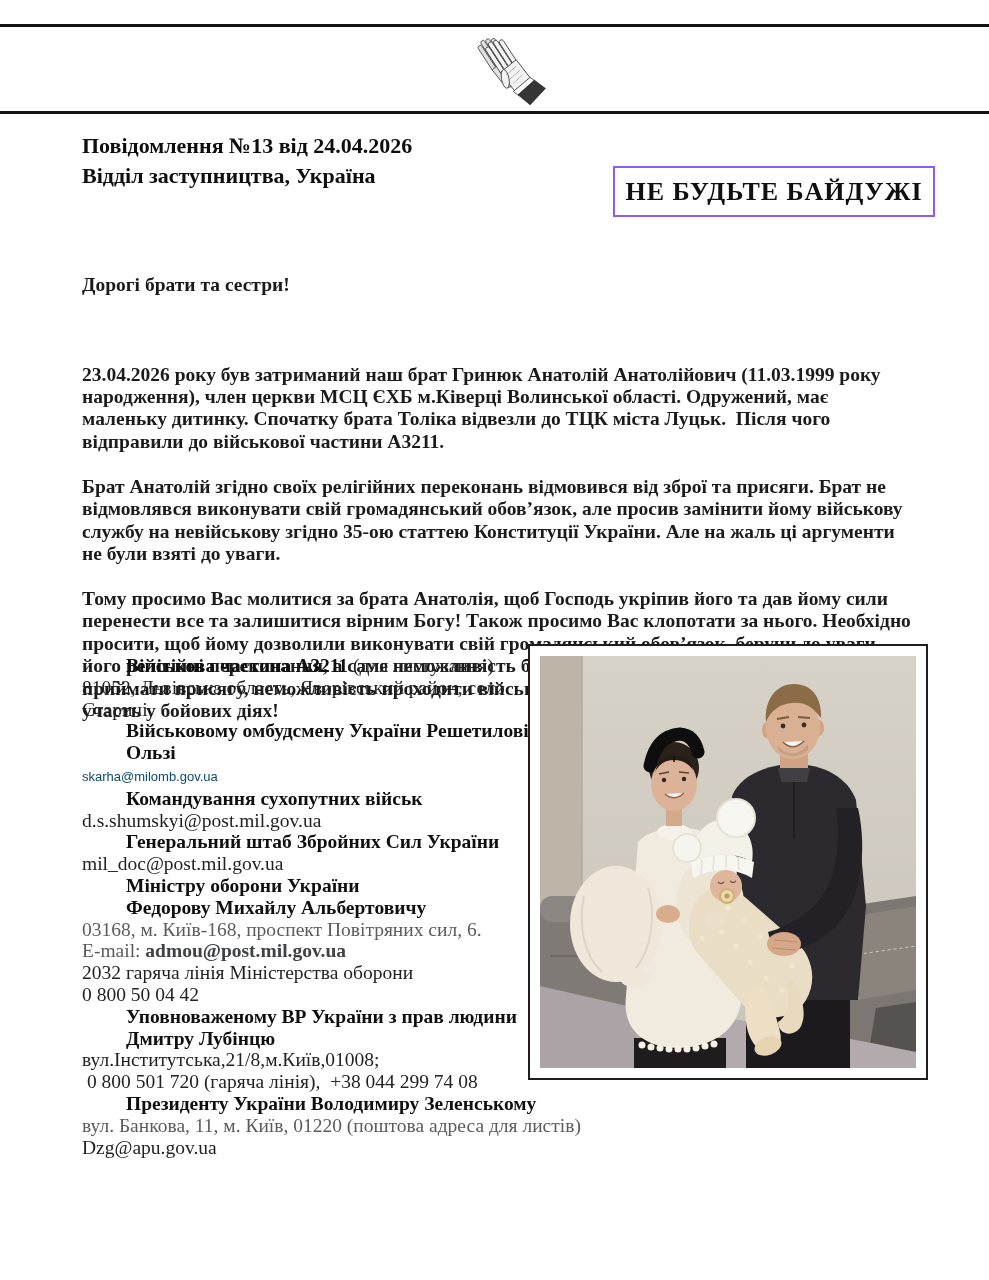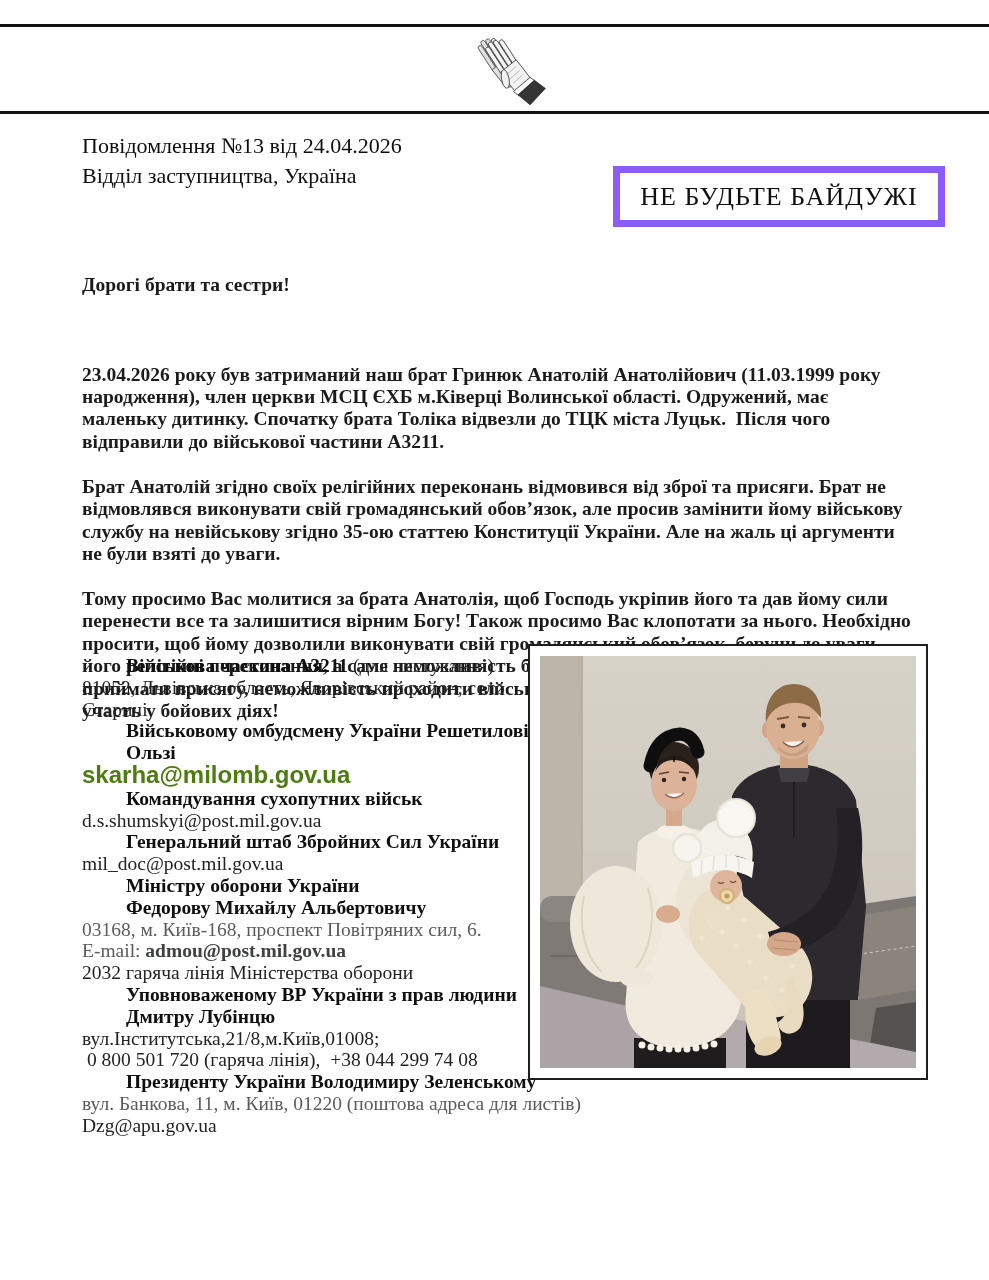--- a/index.html
+++ b/index.html
@@ -2,31 +2,31 @@
 <html><head>
 <meta charset="utf-8">
 <style>
   html,body{margin:0;padding:0;background:#ffffff;}
   .page{position:relative;width:989px;height:1280px;background:#ffffff;overflow:hidden;
         font-family:"Liberation Serif",serif;color:#171717;}
   .rule{position:absolute;left:0;width:989px;height:3px;background:#121212;}
   .rule-top{top:24px;}
   .rule-bottom{top:111px;}
   .hands{position:absolute;left:472px;top:27px;width:78px;height:84px;}
-  .title-block{position:absolute;left:82px;top:131px;font-weight:normal;font-size:22px;line-height:30px;color:#0e0e0e;}
-  .banner{position:absolute;left:613px;top:166px;width:318px;height:47px;border:7px solid #8b5cf6;
+  .title-block{position:absolute;left:82px;top:131px;font-weight:bold;font-size:22px;line-height:30px;color:#0e0e0e;}
+  .banner{position:absolute;left:613px;top:166px;width:318px;height:47px;border:2px solid #8b5cf6;
           display:flex;align-items:center;justify-content:center;
-          font-weight:normal;font-size:26px;letter-spacing:1px;color:#101010;background:#fff;}
+          font-weight:bold;font-size:26px;letter-spacing:1px;color:#101010;background:#fff;}
   .bodytext{position:absolute;left:82px;top:229px;width:831px;font-size:19.5px;line-height:22.4px;
             white-space:pre-wrap;color:#1b1b1b;font-weight:bold;}
   .para{margin:0 0 22.6px 0;}
   .contacts{position:absolute;left:82px;top:655px;width:472px;font-size:19.5px;line-height:21.8px;color:#222;}
   .contact-line{white-space:pre;}
   .contact-line .b{font-weight:bold;color:#0f0f0f;margin-left:44px;}
-  .contact-line .sans{font-family:"Liberation Sans",sans-serif;font-size:24px;color:#4d7c0f;font-weight:bold;}
+  .contact-line .sans{font-family:"Liberation Sans",sans-serif;font-size:13px;color:#0c4a6e;}
   .contact-line .g{color:#5a5b5d;}
   .contact-line .bg{font-weight:bold;color:#404143;}
   .photo-frame{position:absolute;left:528px;top:644px;width:376px;height:412px;padding:10px;
                border:2px solid #1e1e1e;background:#ffffff;}
   .photo-frame svg{display:block;}
 </style>
 </head>
 <body>
 
 <div class="page">
@@ -85,20 +85,21 @@
       <div class="contact-line"><span class="sans">skarha@milomb.gov.ua</span></div>
       <div class="contact-line"><span class="b">Командування сухопутних військ</span></div>
       <div class="contact-line"><span>d.s.shumskyi@post.mil.gov.ua</span></div>
       <div class="contact-line"><span class="b">Генеральний штаб Збройних Сил України</span></div>
       <div class="contact-line"><span>mil_doc@post.mil.gov.ua</span></div>
       <div class="contact-line"><span class="b">Міністру оборони України</span></div>
       <div class="contact-line"><span class="b">Федорову Михайлу Альбертовичу</span></div>
       <div class="contact-line"><span class="g">03168, м. Київ-168, проспект Повітряних сил, 6.</span></div>
       <div class="contact-line"><span class="g">E-mail: </span><span class="bg">admou@post.mil.gov.ua</span></div>
       <div class="contact-line"><span>2032 гаряча лінія Міністерства оборони</span></div>
+      <div class="contact-line"><span>0 800 50 04 42</span></div>
       <div class="contact-line"><span class="b">Уповноваженому ВР України з прав людини</span></div>
       <div class="contact-line"><span class="b">Дмитру Лубінцю</span></div>
       <div class="contact-line"><span>вул.Інститутська,21/8,м.Київ,01008;</span></div>
       <div class="contact-line"><span> 0 800 501 720 (гаряча лінія),  +38 044 299 74 08</span></div>
       <div class="contact-line"><span class="b">Президенту України Володимиру Зеленському</span></div>
       <div class="contact-line"><span class="g">вул. Банкова, 11, м. Київ, 01220 (поштова адреса для листів)</span></div>
       <div class="contact-line"><span>Dzg@apu.gov.ua</span></div>
     </div>
 
   <div class="photo-frame">

